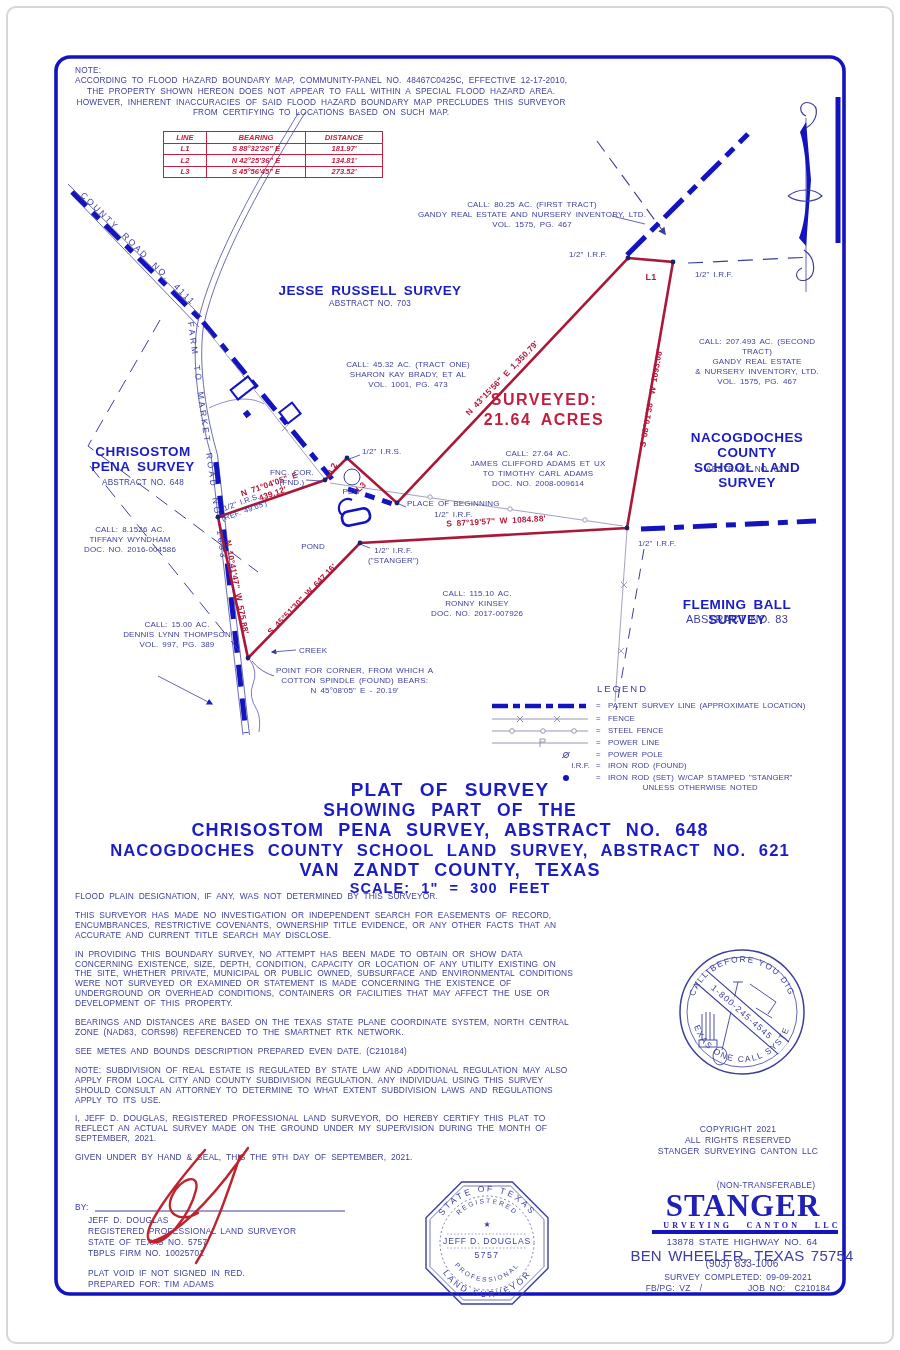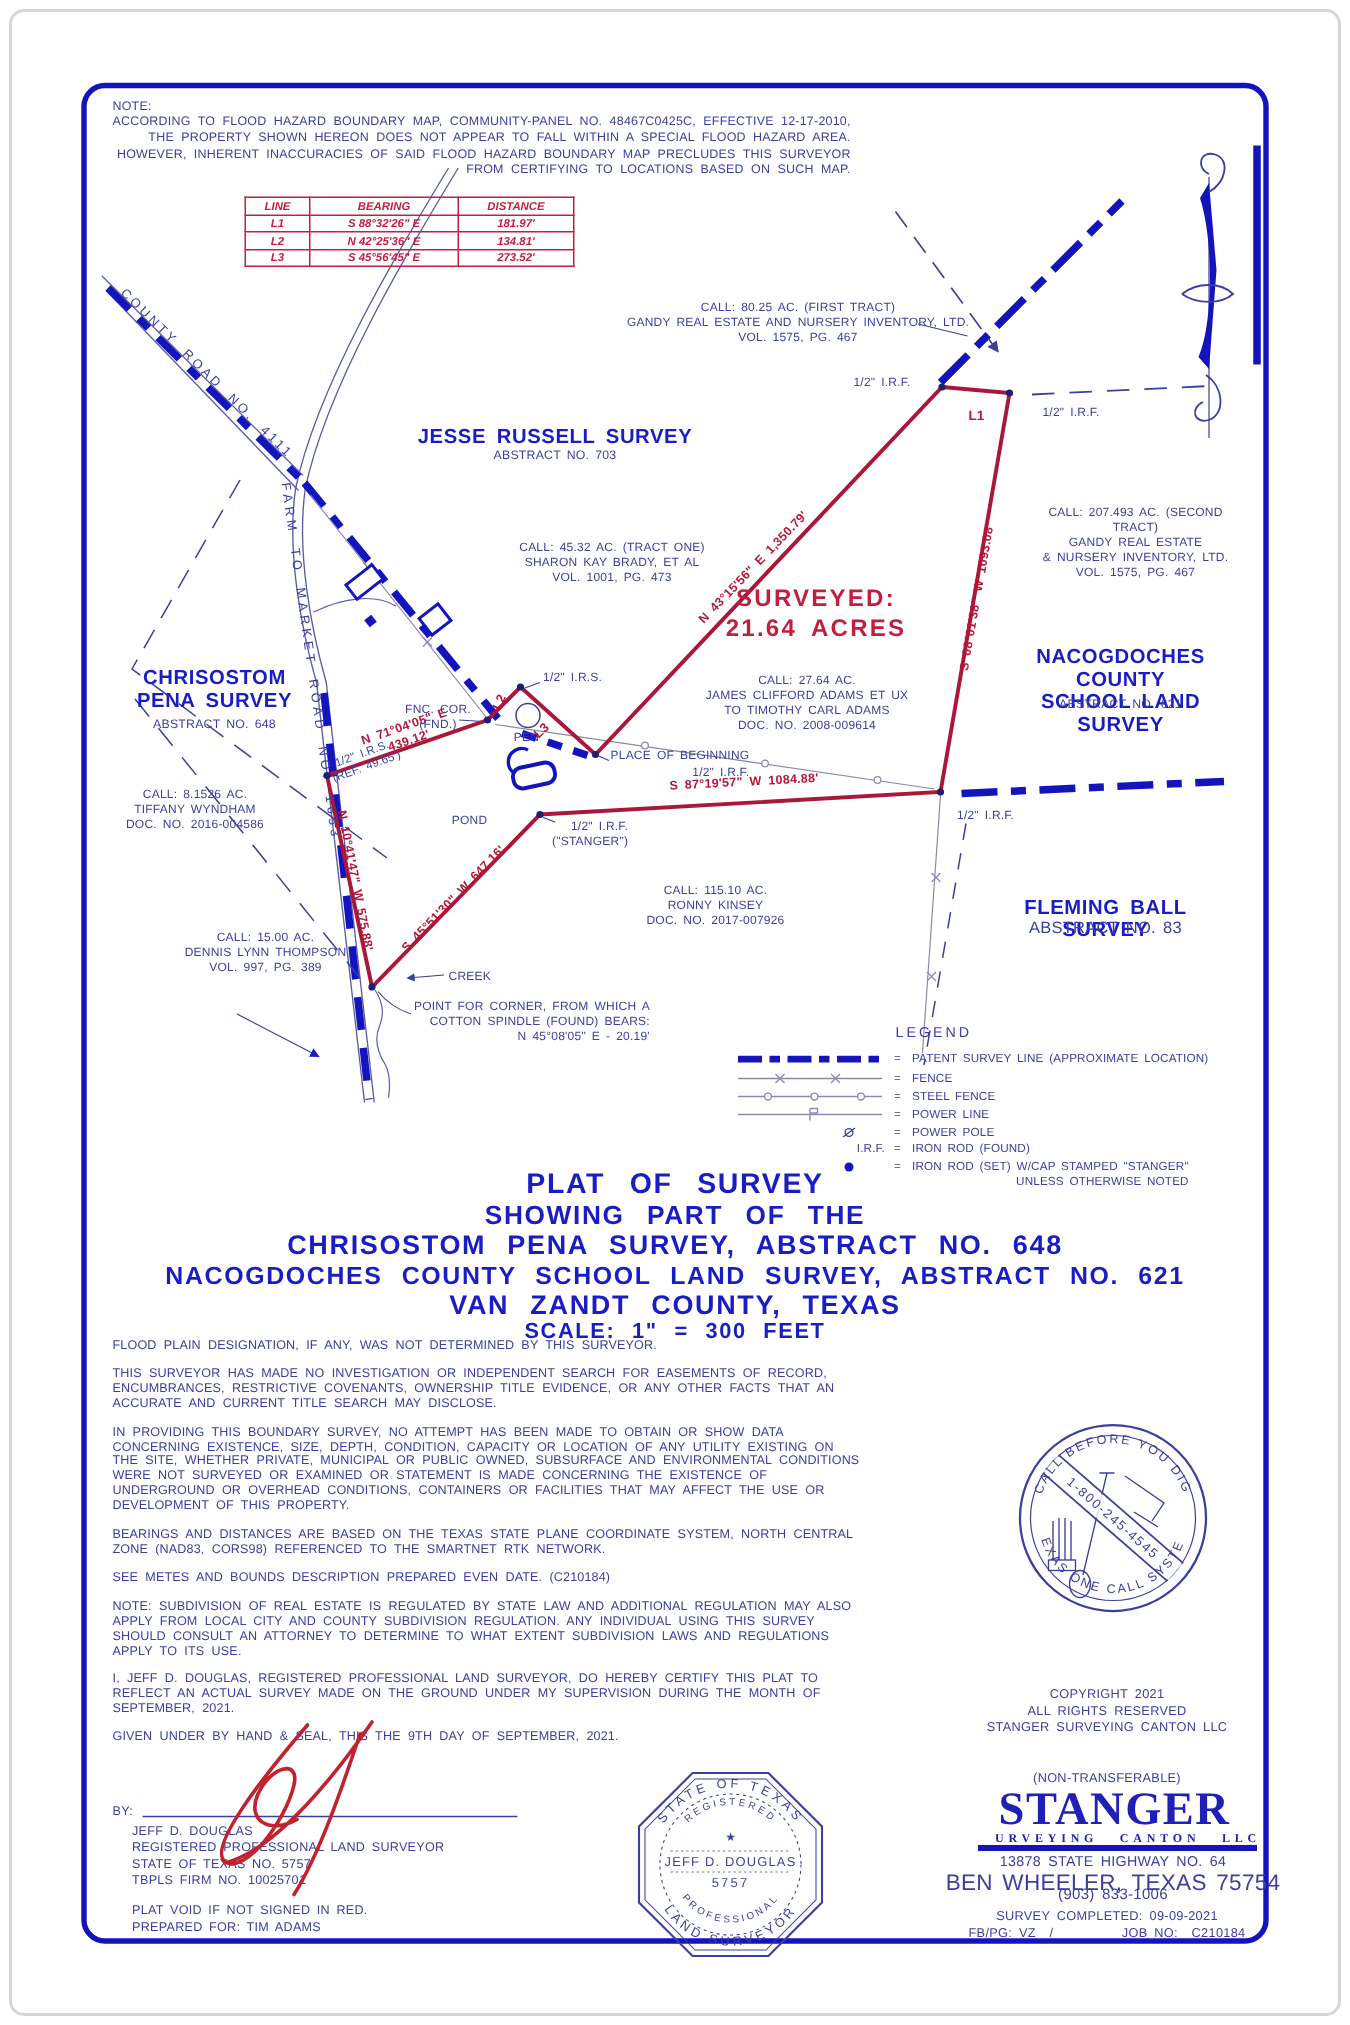--- a/index.html
+++ b/index.html
@@ -6,21 +6,21 @@
   .page{position:relative;width:900px;height:1350px;background:#ffffff;margin:0 auto;
         font-family:"Liberation Sans",sans-serif;overflow:hidden;}
   .edge{position:absolute;inset:6px;border:2px solid #d6d6da;border-radius:10px;pointer-events:none;}
   svg{position:absolute;left:0;top:0;}
   #linework{z-index:1;}
   #inklayer{z-index:5;pointer-events:none;}
   
   .t{position:absolute;z-index:2;color:#3c3f9c;font-size:8px;line-height:1.25;
      letter-spacing:.15px;word-spacing:1.6px;text-align:center;transform:translateX(-50%);
      white-space:pre-line;}
-  .tl{transform:none;text-align:right;}
+  .tl{transform:none;text-align:center;}
   .bear{color:#b5173a;font-weight:bold;font-size:8.3px;letter-spacing:.2px;word-spacing:2px;}
   .redbold{color:#b5173a;font-weight:bold;}
   .sname{color:#1a1cc4;font-weight:bold;font-size:13.5px;line-height:1.12;letter-spacing:.4px;word-spacing:3px;}
   .surveyed1{color:#c01f40;font-weight:bold;font-size:16px;letter-spacing:1.5px;word-spacing:4px;text-align:right;}
   .roadlbl{font-size:8.6px;letter-spacing:2.2px;word-spacing:4px;color:#3c3f9c;white-space:nowrap;}
   
   .ltable{position:absolute;left:163px;top:131px;z-index:2;border-collapse:collapse;}
   .ltable td{border:1.7px solid #c32040;color:#c32040;font-weight:bold;font-style:italic;
              font-size:7.6px;text-align:center;padding:0 2px;height:10.5px;}
   .ltable td.c1{width:38px;} .ltable td.c2{width:94px;} .ltable td.c3{width:72px;}
@@ -360,21 +360,21 @@
   <div class="sig" style="left:88px;top:1215px">JEFF D. DOUGLAS</div>
   <div class="sig" style="left:88px;top:1226px">REGISTERED PROFESSIONAL LAND SURVEYOR</div>
   <div class="sig" style="left:88px;top:1237px">STATE OF TEXAS NO. 5757</div>
   <div class="sig" style="left:88px;top:1248px">TBPLS FIRM NO. 10025701</div>
   <div class="sig" style="left:88px;top:1268px">PLAT VOID IF NOT SIGNED IN RED.</div>
   <div class="sig" style="left:88px;top:1279px">PREPARED FOR: TIM ADAMS</div>
 
   <div class="brc" style="left:738px;top:1124px">COPYRIGHT 2021</div>
   <div class="brc" style="left:738px;top:1135px">ALL RIGHTS RESERVED</div>
   <div class="brc" style="left:738px;top:1146px">STANGER SURVEYING CANTON LLC</div>
-  <div class="brc" style="left:738px;top:1180px">(NON-TRANSFERABLE)</div>
+  <div class="brc" style="left:766px;top:1180px">(NON-TRANSFERABLE)</div>
   <div class="brc stanger-big" style="left:743px;top:1188px">STANGER</div>
   <div class="brc stanger-sub" style="left:752px;top:1221px">URVEYING  CANTON  LLC</div>
   <div class="brc" style="left:742px;top:1236px;font-size:9.5px">13878 STATE HIGHWAY NO. 64</div>
   <div class="brc" style="left:742px;top:1247px;font-size:15px">BEN WHEELER, TEXAS 75754</div>
   <div class="brc" style="left:742px;top:1258px;font-size:10px">(903) 833-1006</div>
   <div class="brc" style="left:738px;top:1272px">SURVEY COMPLETED: 09-09-2021</div>
   <div class="brc" style="left:738px;top:1283px">FB/PG: VZ  /          JOB NO:  C210184</div>
 
   <svg id="inklayer" width="900" height="1350" viewBox="0 0 900 1350">
     <path d="M205,1150 C175,1185 138,1232 150,1241 C163,1250 190,1215 196,1190

